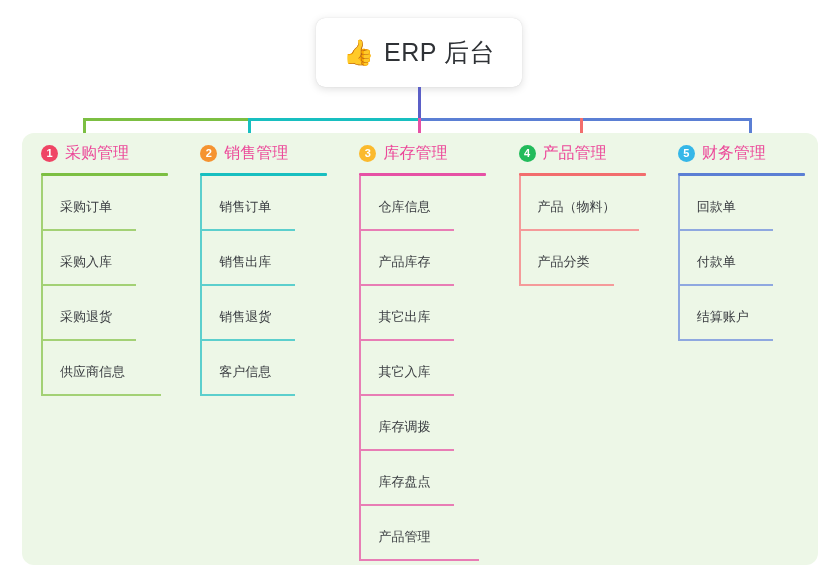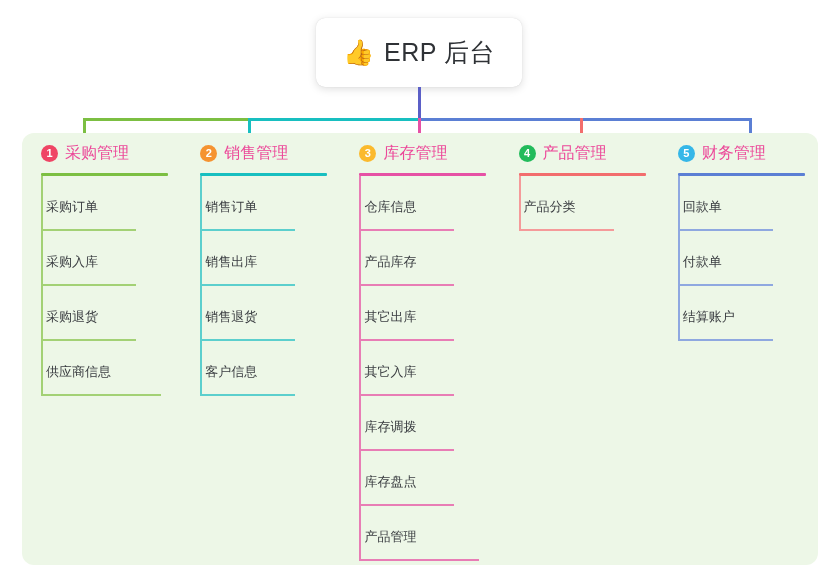--- a/index.html
+++ b/index.html
@@ -125,21 +125,21 @@
     width: 146px;
   }
   .item {
     position: relative;
     height: 55px;
     box-sizing: border-box;
     border-left: 2px solid currentColor;
   }
   .item-label {
     position: absolute;
-    left: 3px;
+    left: 17px;
     top: 22px;
     font-size: 13px;
     color: #3a3d41;
     white-space: nowrap;
   }
   .item-rule {
     position: absolute;
     left: 0;
     bottom: 0;
     height: 2px;
@@ -267,20 +267,24 @@
       </div>
     </div>
 
     <div class="column">
       <div class="col-head">
         <span class="badge" style="background:#22bb5b">4</span>
         <span class="col-title">产品管理</span>
       </div>
       <div class="head-rule" style="background:#f26d6d"></div>
       <div class="items" style="color:#f59a9a">
+        <div class="item wide">
+          <span class="item-label">产品（物料）</span>
+          <span class="item-rule"></span>
+        </div>
         <div class="item">
           <span class="item-label">产品分类</span>
           <span class="item-rule"></span>
         </div>
       </div>
     </div>
 
     <div class="column">
       <div class="col-head">
         <span class="badge" style="background:#35b7e8">5</span>

